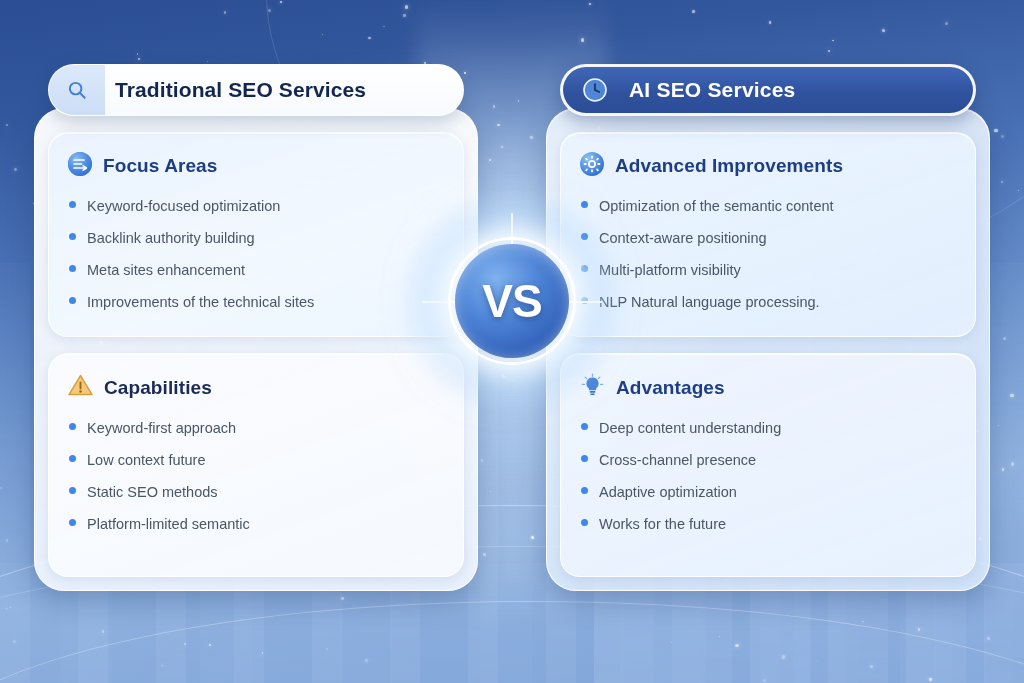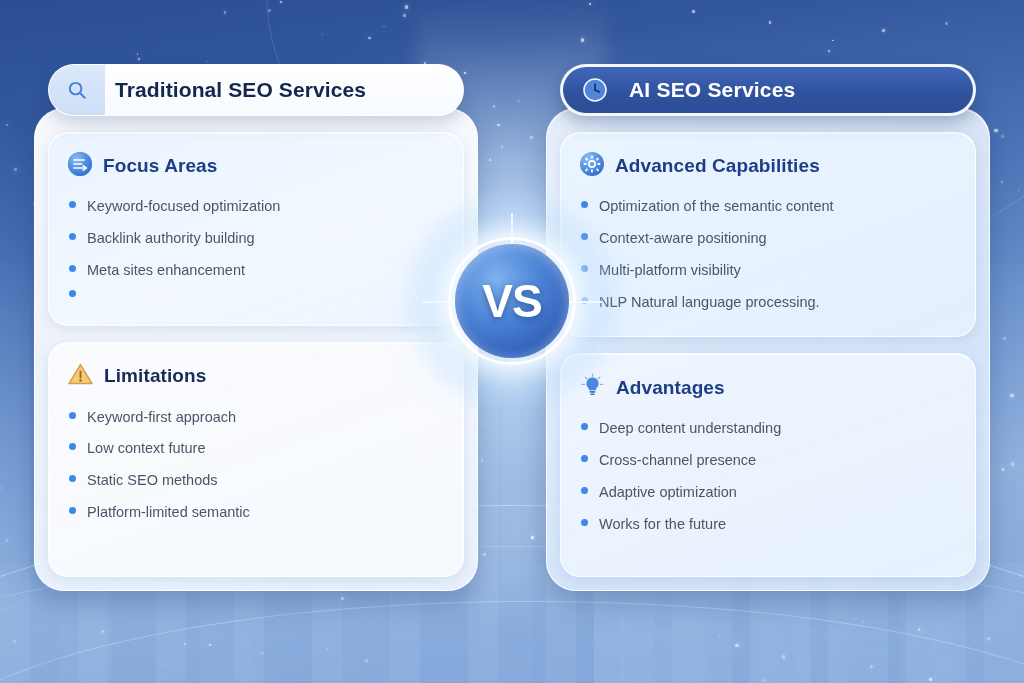--- a/index.html
+++ b/index.html
@@ -439,34 +439,35 @@
             <li>
                 <span class="dot"></span>
                 <span class="btxt">Backlink authority building</span>
               </li>
             <li>
                 <span class="dot"></span>
                 <span class="btxt">Meta sites enhancement</span>
               </li>
             <li>
                 <span class="dot"></span>
+                <span class="btxt">Improvements of the technical sites</span>
               </li>
           </ul>
         </div>
 
         <div class="card l-b">
           <div class="card-head">
             <span>
               <svg width="27" height="27" viewBox="0 0 27 27">
                 <path d="M13.5 3.6 L25 22.6 H2 Z" fill="#f6c878" stroke="#d99f3f" stroke-width="1.5" stroke-linejoin="round"></path>
                 <line x1="13.5" y1="10.4" x2="13.5" y2="16.6" stroke="#9a6a1c" stroke-width="1.9" stroke-linecap="round"></line>
                 <circle cx="13.5" cy="19.6" r="1.25" fill="#9a6a1c"></circle>
               </svg>
             </span>
-            <span class="card-title navy">Limitations</span>
+            <span class="card-title navy">Capabilities</span>
           </div>
           <ul class="bullets">
             <li>
                 <span class="dot"></span>
                 <span class="btxt">Keyword-first approach</span>
               </li>
             <li>
                 <span class="dot"></span>
                 <span class="btxt">Low context future</span>
               </li>
@@ -515,21 +516,21 @@
                   <rect x="12.1" y="18.3" width="1.8" height="3.1" rx=".9"></rect>
                   <rect x="4.6" y="12.1" width="3.1" height="1.8" rx=".9"></rect>
                   <rect x="18.3" y="12.1" width="3.1" height="1.8" rx=".9"></rect>
                   <rect x="6.6" y="6.6" width="1.8" height="3" rx=".9" transform="rotate(-45 7.5 8.1)"></rect>
                   <rect x="17.6" y="17.4" width="1.8" height="3" rx=".9" transform="rotate(-45 18.5 18.9)"></rect>
                   <rect x="17.6" y="6.6" width="1.8" height="3" rx=".9" transform="rotate(45 18.5 8.1)"></rect>
                   <rect x="6.6" y="17.4" width="1.8" height="3" rx=".9" transform="rotate(45 7.5 18.9)"></rect>
                 </g>
               </svg>
             </span>
-            <span class="card-title">Advanced Capabilities</span>
+            <span class="card-title">Advanced Improvements</span>
           </div>
           <ul class="bullets">
             <li>
                 <span class="dot"></span>
                 <span class="btxt">Optimization of the semantic content</span>
               </li>
             <li>
                 <span class="dot"></span>
                 <span class="btxt">Context-aware positioning</span>
               </li>

